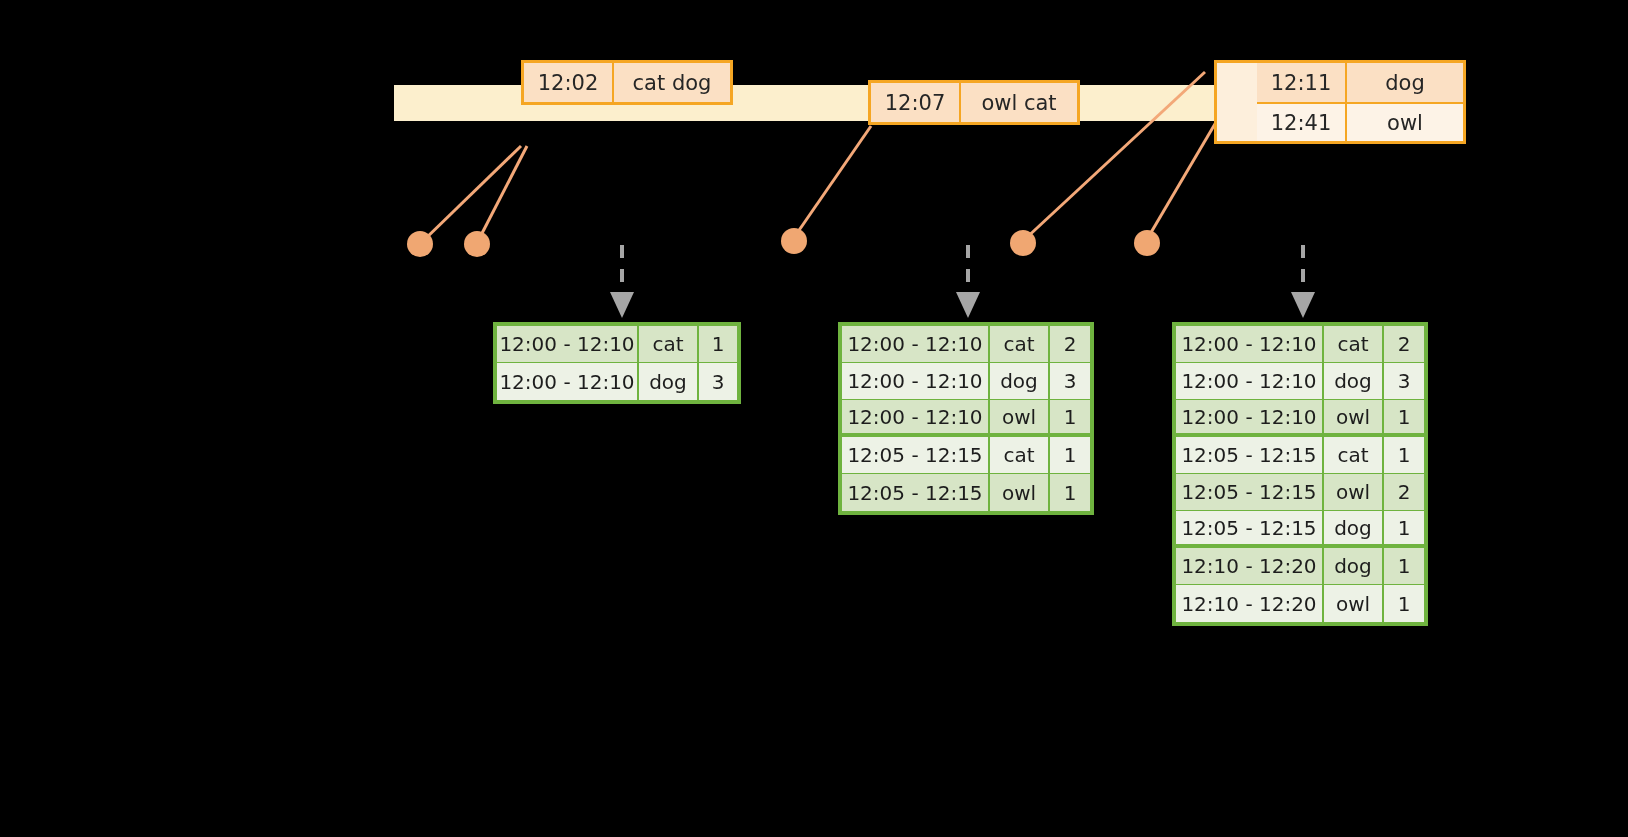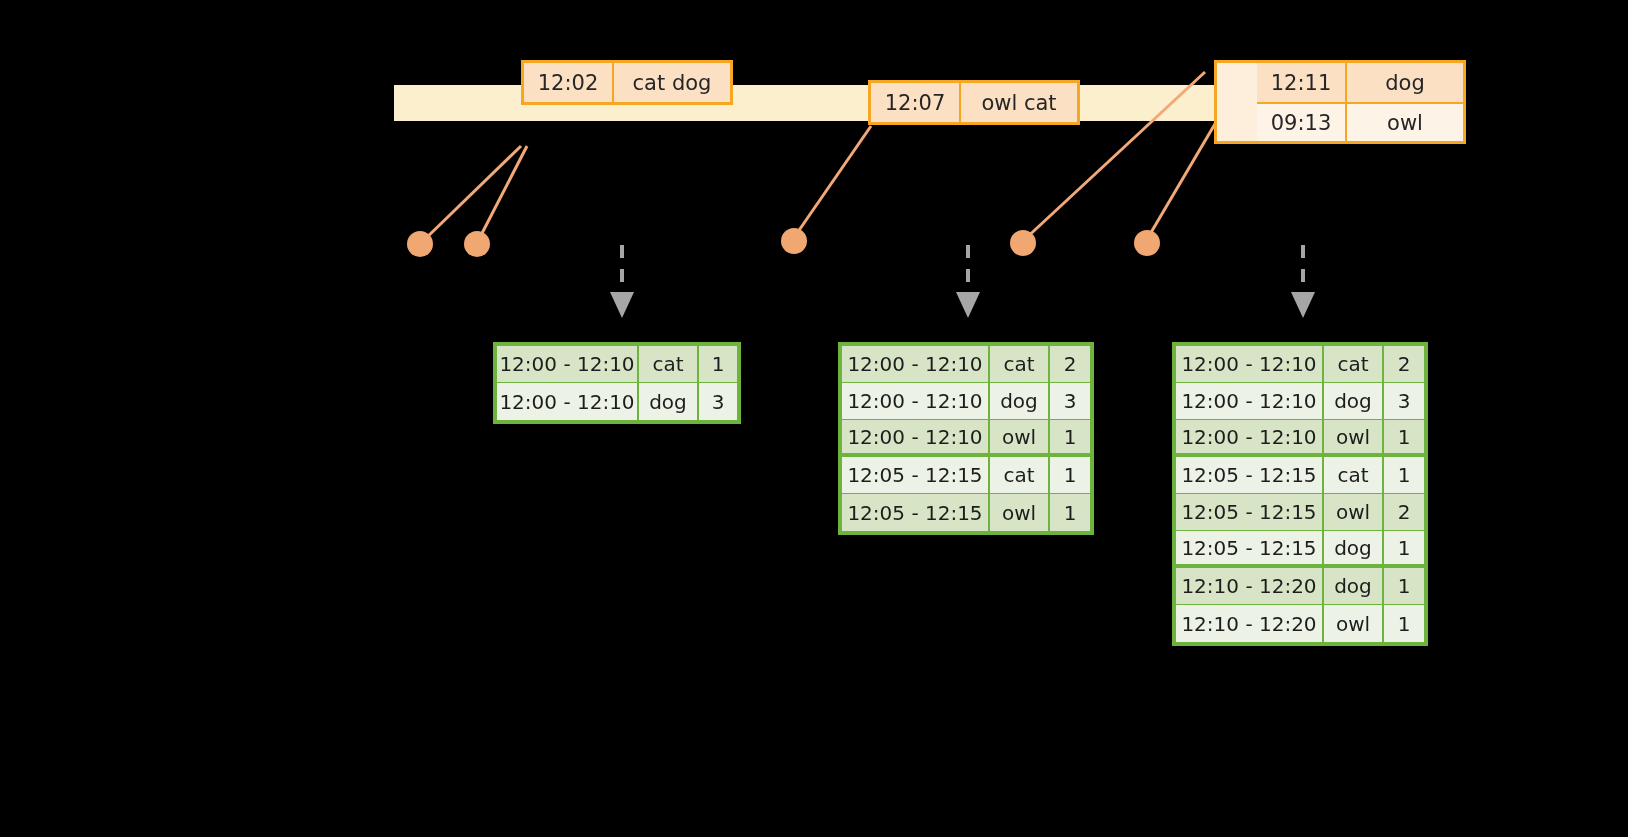--- a/index.html
+++ b/index.html
@@ -37,21 +37,20 @@
   .row-a .ev-val {background:#FBE0C4;}
   .row-b .ev-time{background:#FDF3E7;}
   .row-b .ev-val {background:#FDF3E7;}
 
   
   .res-table{
     position:absolute;
     border:4px solid #6FB33F;
     box-sizing:border-box;
     background:#6FB33F;
-    margin-top:20px;
   }
   .res-row{
     display:flex;
     height:37px;
     box-sizing:border-box;
     border-bottom:1px solid #6FB33F;
   }
   .res-row:last-child{border-bottom:none;}
   .res-row.grp-end{border-bottom:4px solid #6FB33F;}
   .cell{
@@ -129,21 +128,21 @@
     </div>
   </div>
 
   <div class="event-box" style="left:1214px;top:60px;">
     <div style="display:flex;flex-direction:column;padding-left:40px;">
       <div class="event-row row-a">
         <div class="ev-time">12:11</div>
         <div class="ev-val">dog</div>
       </div>
       <div class="event-row row-b">
-        <div class="ev-time">09:13</div>
+        <div class="ev-time">12:41</div>
         <div class="ev-val">owl</div>
       </div>
     </div>
   </div>
 
   <div class="res-table t1" style="left:493px;top:322px;">
     <div class="res-row shade-a">
       <div class="cell c-win">12:00 - 12:10</div>
       <div class="cell c-key">cat</div>
       <div class="cell c-cnt">1</div>

